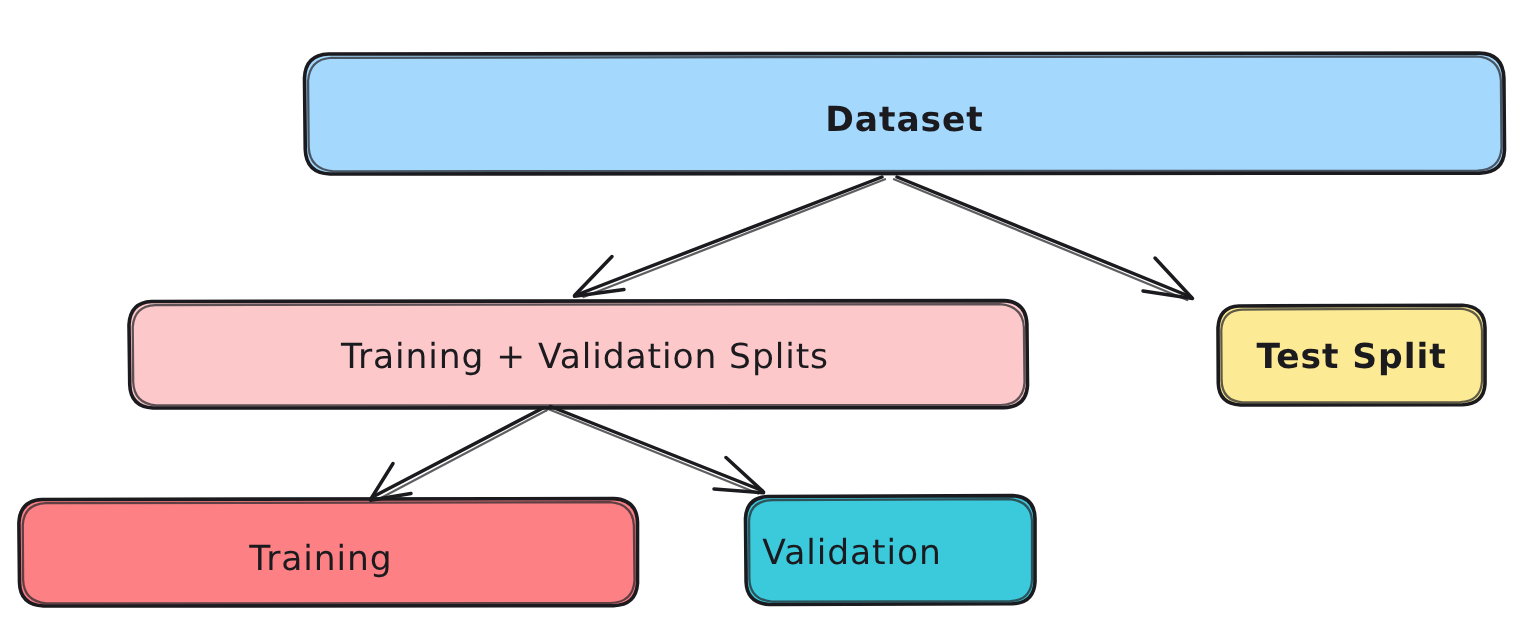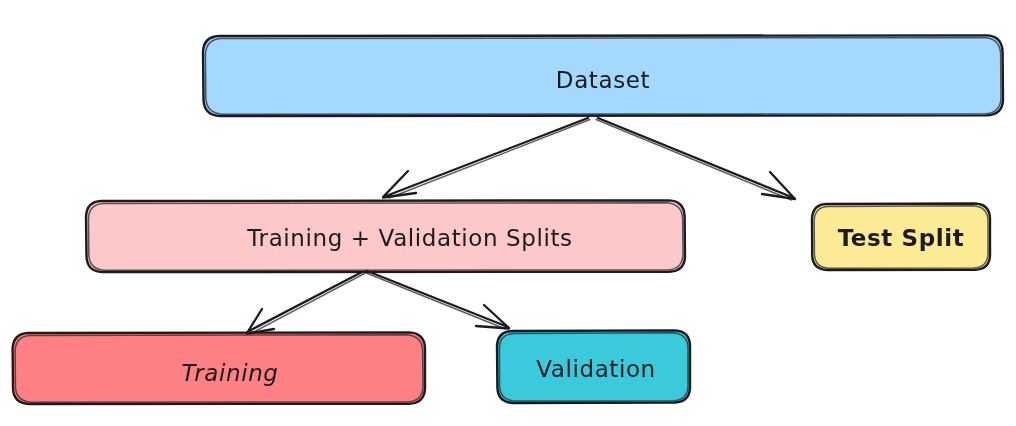--- a/index.html
+++ b/index.html
@@ -82,21 +82,21 @@
     <path d="M 262 309 L 247 333 M 274 329 L 247 333.5" fill="none" stroke="#1b1b1f" stroke-width="2.3" stroke-linecap="round" stroke-linejoin="round"></path>
   </g>
 
   <g>
     <path d="M 367 271 L 508 327" fill="none" stroke="#1b1b1f" stroke-width="2.3" stroke-linecap="round"></path>
     <path d="M 365 272.5 L 505.5 329" fill="none" stroke="#1b1b1f" stroke-width="1.5" stroke-linecap="round" opacity="0.7"></path>
     <path d="M 484 305 L 509 328 M 476 326 L 509 328.5" fill="none" stroke="#1b1b1f" stroke-width="2.3" stroke-linecap="round" stroke-linejoin="round"></path>
   </g>
 </svg>
 
-<div class="node-label" style="left:603px; top:80px;">Dataset</div>
+<div class="node-label" style="left:603px; top:80px;font-weight:bold;">Dataset</div>
 
-<div class="node-label" style="left:410px; top:238px;">Training + Validation Splits</div>
+<div class="node-label" style="left:390px; top:238px;">Training + Validation Splits</div>
 
 <div class="node-label" style="left:901px; top:238px;font-weight:bold;">Test Split</div>
 
-<div class="node-label" style="left:230px; top:373px;font-style:italic;">Training</div>
+<div class="node-label" style="left:214px; top:373px;">Training</div>
 
-<div class="node-label" style="left:596px; top:369px;">Validation</div>
+<div class="node-label" style="left:568px; top:369px;">Validation</div>
 
 </body></html>

